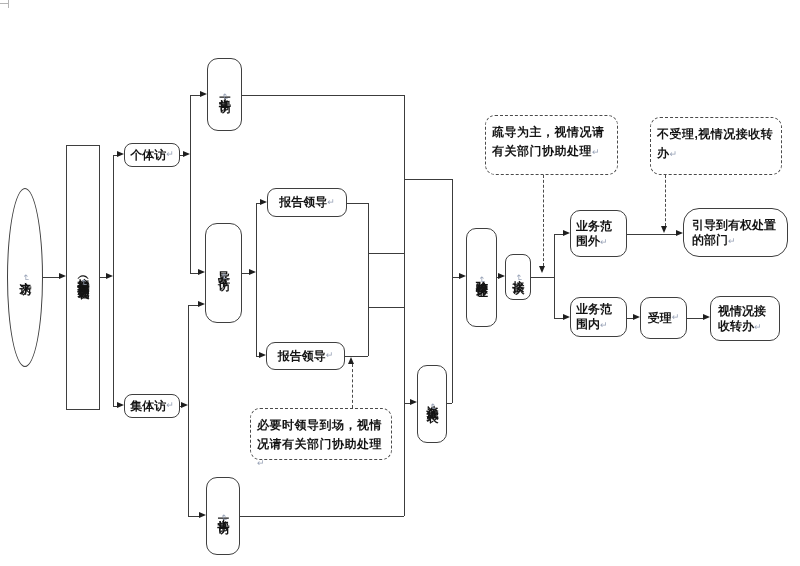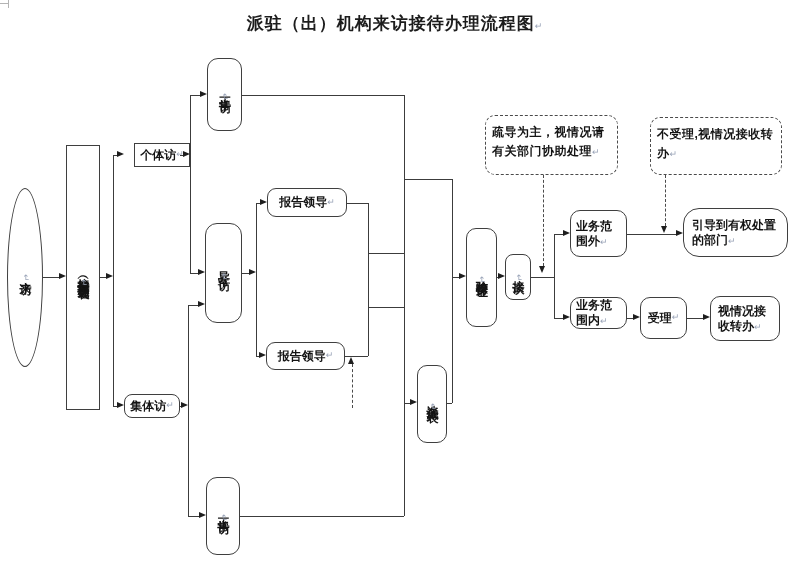--- a/index.html
+++ b/index.html
@@ -37,33 +37,32 @@
   .cornermark{position:absolute;background:#b4b4b4;}
 </style>
 </head>
 <body>
 
 <div class="canvas">
 
   <div class="cornermark" style="left:0;top:3px;width:9px;height:1px"></div>
   <div class="cornermark" style="left:8px;top:0;width:1px;height:8px"></div>
 
-  <div class="title"><span>派驻（出）机构来访接待办理流程图</span><span class="mark">↵</span></div>
 
   <div class="node ellipse vtext vtight" style="left:7px;top:188px;width:36px;height:179px">
       <span>来访</span>
       <span class="mark">↵</span>
     </div>
 
   <div class="node sq vtext vtight" style="left:66px;top:145px;width:34px;height:265px">
       <span>接待登记（来访登记表）</span>
       <span class="mark">↵</span>
     </div>
 
-  <div class="node" style="left:134px;top:143px;width:56px;height:24px;border-radius:0">
+  <div class="node" style="left:124px;top:143px;width:56px;height:24px;border-radius:8px">
       <span>个体访</span>
       <span class="mark">↵</span>
     </div>
 
   <div class="node" style="left:124px;top:394px;width:56px;height:24px;border-radius:8px">
       <span>集体访</span>
       <span class="mark">↵</span>
     </div>
 
   <div class="node vtext" style="left:207px;top:58px;width:35px;height:73px;border-radius:11px">
@@ -103,41 +102,42 @@
 
   <div class="node vtext" style="left:505px;top:254px;width:26px;height:46px;border-radius:8px">
       <span>接谈</span>
       <span class="mark">↵</span>
     </div>
 
   <div class="node" style="left:570px;top:210px;width:57px;height:47px;border-radius:10px;text-align:left;padding:2px 5px">
       <span><span>业务范围外</span><span class="mark">↵</span></span>
     </div>
 
-  <div class="node" style="left:570px;top:297px;width:57px;height:32px;border-radius:10px;text-align:left;padding:10px 5px">
+  <div class="node" style="left:570px;top:297px;width:57px;height:40px;border-radius:10px;text-align:left;padding:10px 5px">
       <span><span>业务范围内</span><span class="mark">↵</span></span>
     </div>
 
   <div class="node" style="left:683px;top:208px;width:105px;height:49px;border-radius:16px;text-align:left;padding:6px 8px">
       <span><span>引导到有权处置的部门</span><span class="mark">↵</span></span>
     </div>
 
   <div class="node" style="left:640px;top:297px;width:47px;height:42px;border-radius:10px">
       <span>受理</span>
       <span class="mark">↵</span>
     </div>
 
   <div class="node" style="left:710px;top:296px;width:70px;height:45px;border-radius:10px;text-align:left;padding:2px 7px">
       <span><span>视情况接收转办</span><span class="mark">↵</span></span>
     </div>
 
   <div class="node notebox" style="left:485px;top:115px;width:133px;height:60px"><span>疏导为主，视情况请有关部门协助处理</span><span class="mark">↵</span></div>
 
   <div class="node notebox" style="left:650px;top:117px;width:132px;height:58px"><span>不受理,视情况接收转办</span><span class="mark">↵</span></div>
 
+  <div class="node notebox" style="left:250px;top:408px;width:142px;height:52px"><span>必要时领导到场，视情况请有关部门协助处理</span><span class="mark">↵</span></div>
 
   <div>
     <i class="wl hl" style="left:43px;top:277px;width:16px"></i>
     <i class="ar" style="left:59px;top:273px"></i>
     <i class="wl hl" style="left:100px;top:277px;width:6px"></i>
     <i class="ar" style="left:106px;top:273px"></i>
     <i class="wl vl" style="left:113px;top:155px;height:251px"></i>
     <i class="wl hl" style="left:113px;top:155px;width:5px"></i>
     <i class="ar" style="left:117px;top:151px"></i>
     <i class="wl hl" style="left:113px;top:406px;width:5px"></i>

